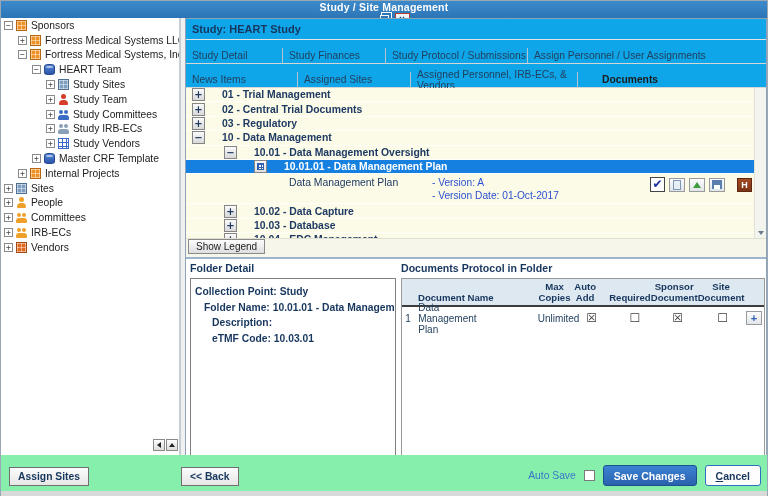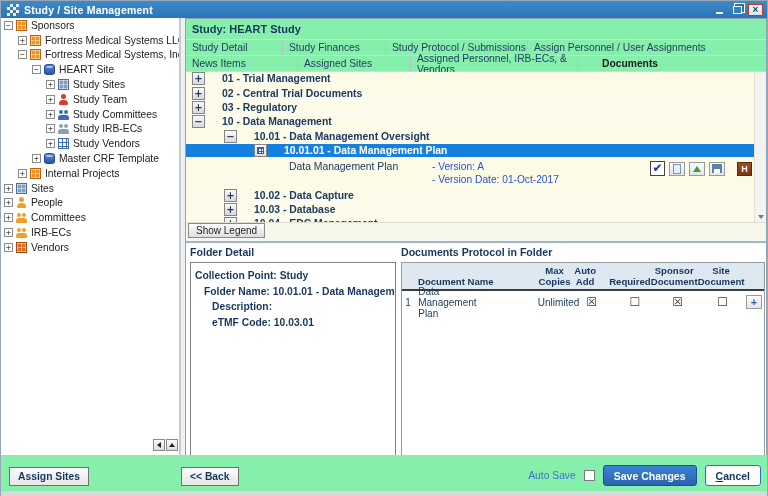--- a/index.html
+++ b/index.html
@@ -2,21 +2,21 @@
 <html><head>
 <meta charset="utf-8">
 <style>
   * { margin:0; padding:0; box-sizing:border-box; }
   html,body { width:768px; height:496px; overflow:hidden; }
   body { font-family:"Liberation Sans", sans-serif; font-size:10.5px; background:#f0f0f0; color:#17365d; }
   #win { position:relative; width:768px; height:496px; border:1px solid #9aa7b4; background:#f0f0f0; }
 
   
   #titlebar { position:absolute; left:0; top:0; width:100%; height:17px;
-    background:linear-gradient(180deg,#3d8aca,#2b75b7); display:flex; align-items:center; padding:0 4px; }
+    background:linear-gradient(180deg,#3d8aca,#2b75b7); display:flex; align-items:center; padding:0 4px;flex-direction:column; }
   #logo { width:12px; height:12px; margin:0 5px 0 2px;
     background:conic-gradient(#fff 0 25%, transparent 0 50%, #fff 0 75%, transparent 0);
     background-size:6px 6px; opacity:.9; }
   #title { color:#fff; font-weight:bold; font-size:10.5px; letter-spacing:.2px; flex:1; }
   .winctl { display:flex; gap:3px; align-items:center; }
   .ctl { width:15px; height:12px; display:flex; align-items:center; justify-content:center; cursor:default; }
   .ctl-min::after { content:""; width:7px; height:2px; background:#fff; margin-top:6px; }
   .ctl-restore::after { content:""; width:7px; height:6px; border:1px solid #fff; box-shadow:2px -2px 0 -0px #2b75b7, 2px -2px 0 1px #fff; }
   .ctl-close { background:linear-gradient(180deg,#f4f8fc,#d7e4f2); border:1px solid #b23c2e; color:#1c3f72; font-weight:bold; font-size:10px; }
 
@@ -41,23 +41,23 @@
   .tlabel { color:#222; font-size:10.3px; }
 
   
   #splitbtns { position:absolute; left:152px; top:438px; display:flex; gap:1px; }
   .sbtn { width:12px; height:12px; border:1px solid #8a8a8a; background:linear-gradient(180deg,#fdfdfd,#dcdcdc);
     display:flex; align-items:center; justify-content:center; }
   .tri-left { width:0; height:0; border-top:3px solid transparent; border-bottom:3px solid transparent; border-right:4px solid #222; }
   .tri-up { width:0; height:0; border-left:3px solid transparent; border-right:3px solid transparent; border-bottom:4px solid #222; }
 
   
-  #main { position:absolute; left:184px; top:17px; width:582px; height:437px; background:#86efac; border:1px solid #8fa3b8; }
+  #main { position:absolute; left:184px; top:17px; width:582px; height:437px; background:#0ea5e9; border:1px solid #8fa3b8; }
   #studyhdr { height:21px; line-height:21px; padding-left:6px; font-weight:bold; font-size:11px; color:#17365d; border-bottom:1px solid #e3e3e3; }
-  .tabrow { display:flex; height:16px; border-bottom:1px solid #d6d6d6; }
+  .tabrow { display:flex; height:16px; border-bottom:1px solid #d6d6d6;margin-top:8px; }
   .tab { height:100%; display:flex; align-items:center; padding-left:6px; border-right:1px solid #b9c2cc; color:#22405f; font-size:10.3px; }
   .tab.active { font-weight:bold; color:#1c1c1c; border-right:none; }
 
   
   #doctree { position:relative; height:151px; background:#fffef2; overflow:hidden; border-bottom:1px solid #e0e0d0; }
   .drow { display:flex; align-items:center; height:14.4px; padding-left:var(--ind); background:#fbfbe7; border-bottom:1px solid #fffef8; }
   .drow .dlabel { margin-left:17px; font-weight:bold; color:#1f3a63; font-size:10.4px; }
   .drow.selected { background:#1580e0; }
   .drow.selected .dlabel { color:#fff; }
   .xg { flex:none; width:13px; height:13px; border:1px solid #858585; background:linear-gradient(180deg,#fafafa,#d9d9d9);
@@ -151,21 +151,21 @@
         <span class="tlabel">Fortress Medical Systems LLC</span>
       </div>
     <div class="trow" style="--ind:17px">
         <span class="tg">−</span>
         <span class="ic bld" style="--c:#ef9226;--b:#b5660e"></span>
         <span class="tlabel">Fortress Medical Systems, Inc</span>
       </div>
     <div class="trow" style="--ind:31px">
         <span class="tg">−</span>
         <span class="ic db"></span>
-        <span class="tlabel">HEART Site</span>
+        <span class="tlabel">HEART Team</span>
       </div>
     <div class="trow" style="--ind:45px">
         <span class="tg">+</span>
         <span class="ic bld" style="--c:#7f9fc0;--b:#4f6f90"></span>
         <span class="tlabel">Study Sites</span>
       </div>
     <div class="trow" style="--ind:45px">
         <span class="tg">+</span>
         <span class="ic person" style="--c:#d53c2a"></span>
         <span class="tlabel">Study Team</span>

